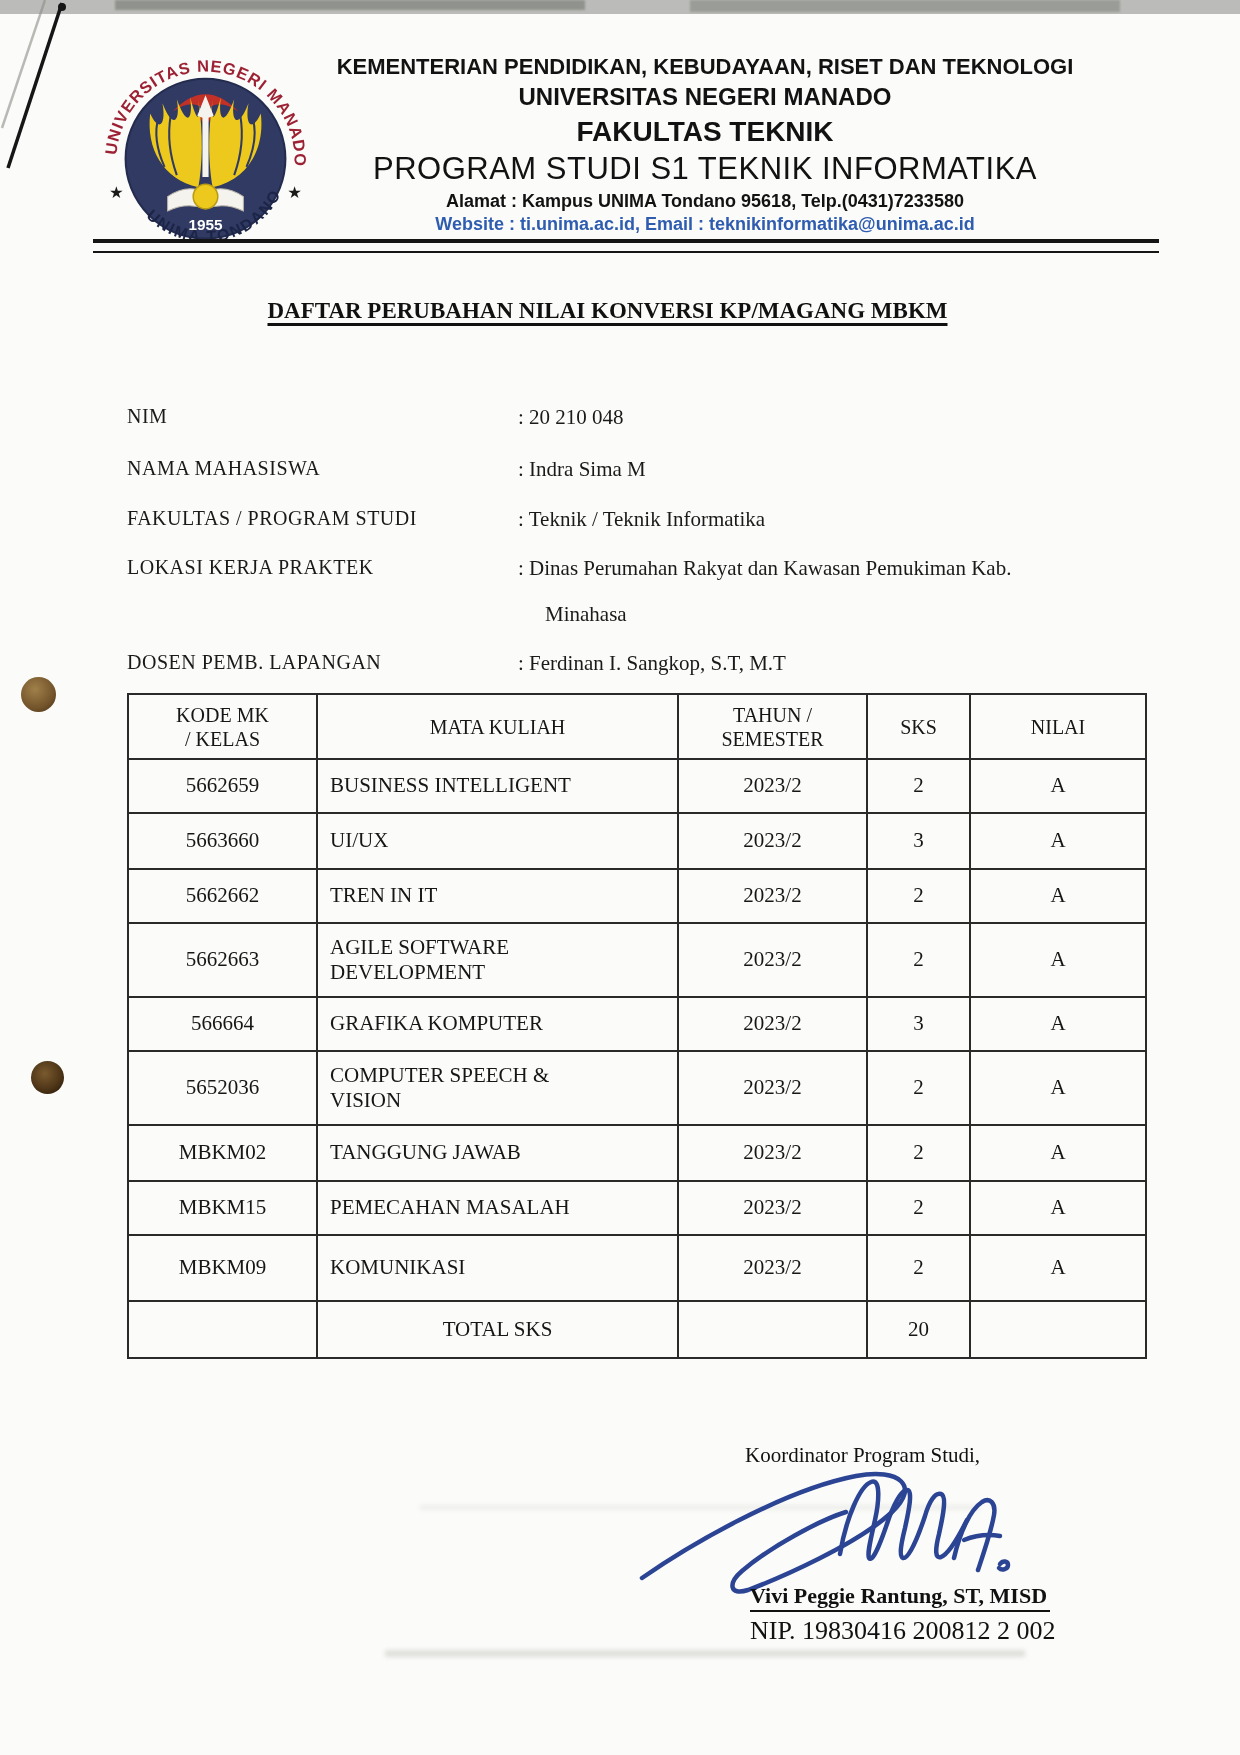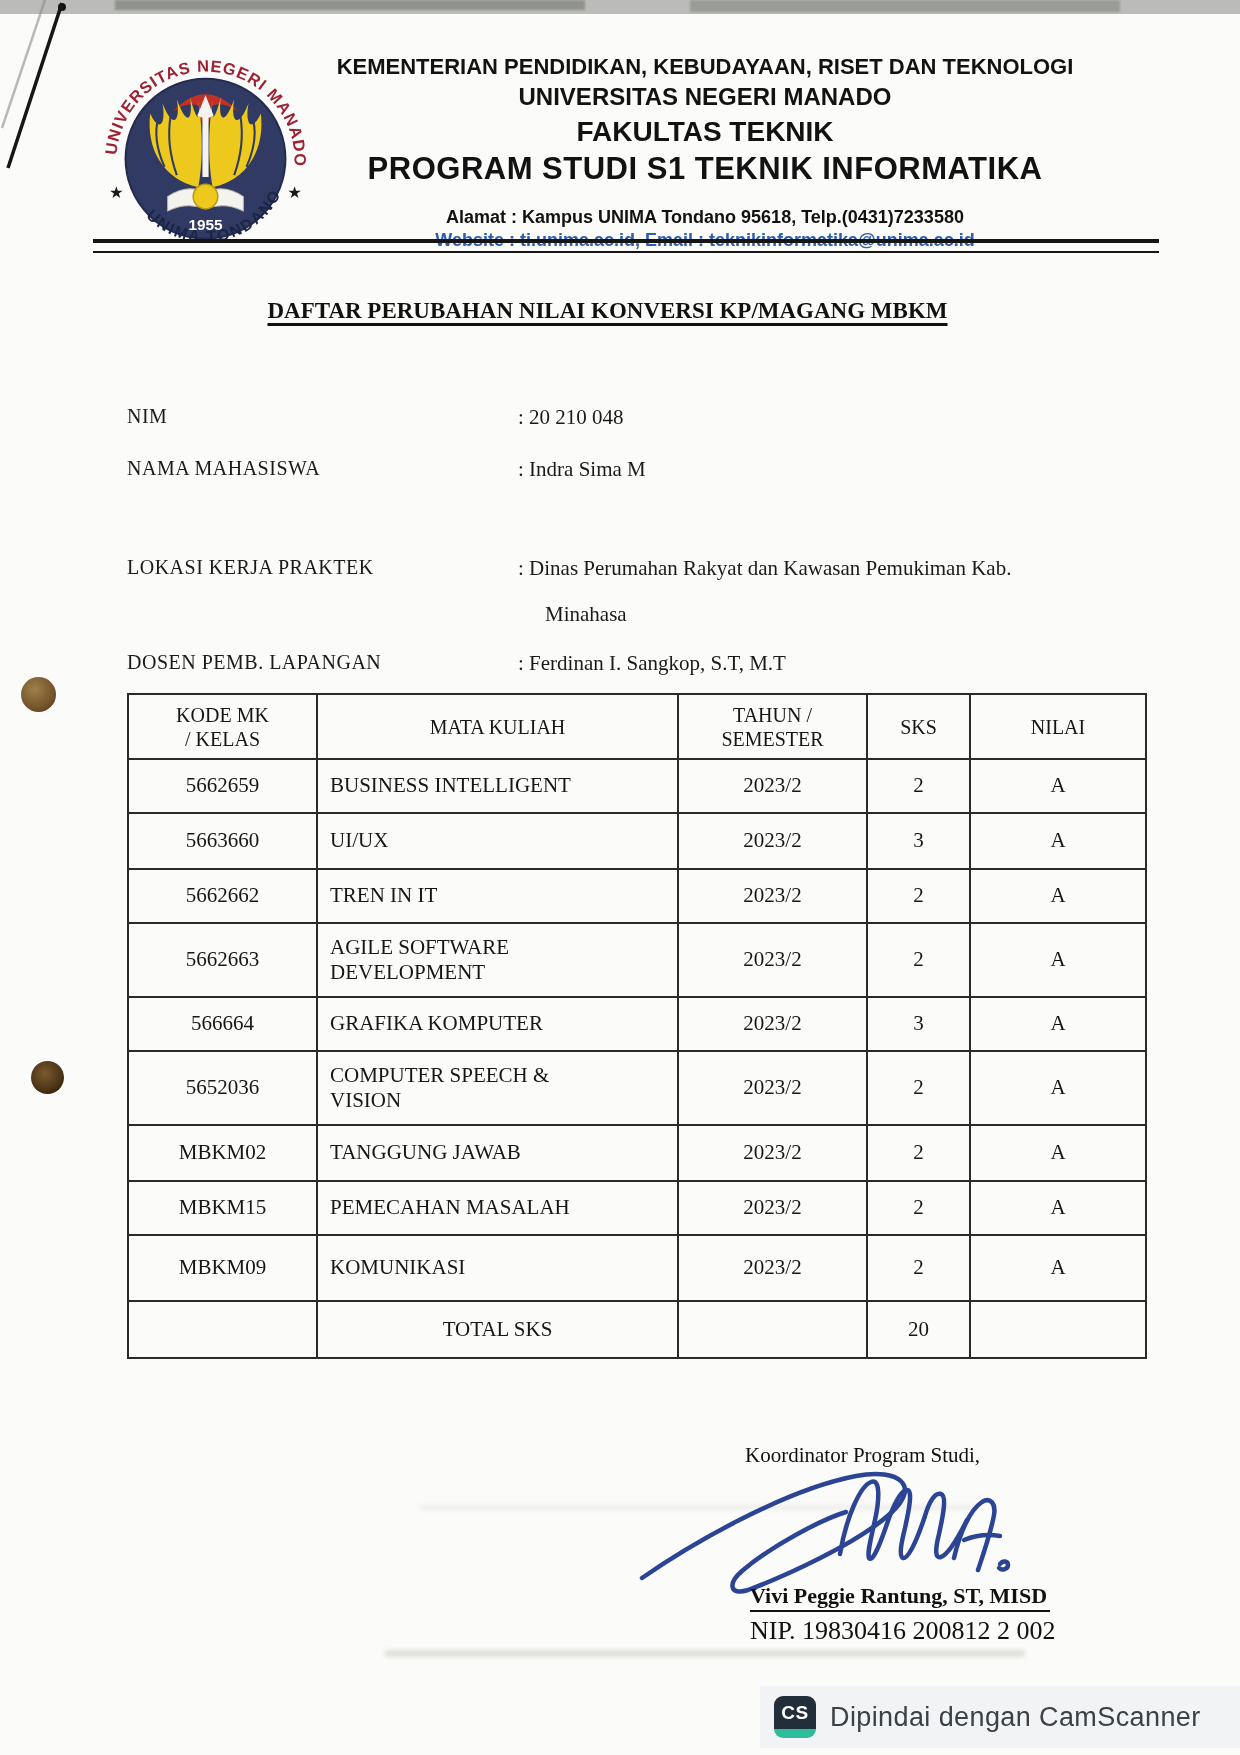--- a/index.html
+++ b/index.html
@@ -20,21 +20,21 @@
   .smudge-1{left:385px;top:1650px;width:640px;height:7px;opacity:.75;}
   .smudge-2{left:420px;top:1505px;width:560px;height:5px;opacity:.35;}
 
   
   .logo{position:absolute;left:103px;top:46px;}
   .head-text{position:absolute;left:320px;top:54px;width:770px;text-align:center;
     font-family:"Liberation Sans",sans-serif;color:#121212;}
   .head-l1{font-size:22px;font-weight:700;margin-bottom:3px;}
   .head-l2{font-size:24px;font-weight:700;margin-bottom:5px;}
   .head-l3{font-size:28px;font-weight:700;margin-bottom:3px;}
-  .head-l4{font-size:31px;font-weight:700;margin-bottom:20px;letter-spacing:.5px;}
+  .head-l4{font-size:31px;font-weight:400;margin-bottom:4px;letter-spacing:.5px;}
   .head-l5{font-size:18px;font-weight:700;margin-bottom:2px;}
   .head-l6{font-size:18px;font-weight:700;color:#2e5cb0;}
   .rule-double{position:absolute;left:93px;top:239px;width:1066px;height:8px;
     border-top:4px solid #151515;border-bottom:2px solid #151515;}
 
   
   .doc-title{position:absolute;left:0;top:298px;width:1215px;text-align:center;
     font-size:23px;font-weight:700;color:#111;
     text-decoration:underline;text-decoration-thickness:2.5px;text-underline-offset:5px;}
 
@@ -143,20 +143,24 @@
   <div class="doc-title">DAFTAR PERUBAHAN NILAI KONVERSI KP/MAGANG MBKM</div>
 
   <div class="info-row" style="top:405px;">
     <span class="info-label">NIM</span>
     <span class="info-value">: 20 210 048</span>
   </div>
   <div class="info-row" style="top:457px;">
     <span class="info-label">NAMA MAHASISWA</span>
     <span class="info-value">: Indra Sima M</span>
   </div>
+  <div class="info-row" style="top:507px;">
+    <span class="info-label">FAKULTAS / PROGRAM STUDI</span>
+    <span class="info-value">: Teknik / Teknik Informatika</span>
+  </div>
   <div class="info-row" style="top:556px;">
     <span class="info-label">LOKASI KERJA PRAKTEK</span>
     <span class="info-value">: Dinas Perumahan Rakyat dan Kawasan Pemukiman Kab.</span>
   </div>
   <div class="info-extra" style="top:602px;">Minahasa</div>
   <div class="info-row" style="top:651px;">
     <span class="info-label">DOSEN PEMB. LAPANGAN</span>
     <span class="info-value">: Ferdinan I. Sangkop, S.T, M.T</span>
   </div>
 
@@ -252,21 +256,14 @@
       <path d="M14,120 C60,88 155,32 228,18 C272,10 292,28 264,54 C230,86 152,120 120,132 C101,138 100,125 114,113 C142,89 192,62 218,54"></path>
       <path d="M212,96 C218,60 232,28 243,24 C253,20 251,44 247,62 C243,80 239,95 241,100 C245,106 255,78 261,60 C267,44 273,32 279,32 C285,32 281,52 277,70 C273,86 271,98 275,100 C281,102 291,76 297,58 C301,44 307,34 313,36 C319,38 315,58 311,76 C307,92 307,101 313,99 C321,96 331,78 339,62"></path>
       <path d="M326,100 C332,74 342,52 354,44 C362,39 368,45 366,57 C363,74 356,94 350,112"></path>
       <path d="M336,82 C346,78 360,76 372,78"></path>
       <path d="M372,106 c3,-4 8,-3 8,1 c0,4 -6,6 -9,3"></path>
     </g>
   </svg>
   <div class="sig-name">Vivi Peggie Rantung, ST, MISD</div>
   <div class="sig-nip">NIP. 19830416 200812 2 002</div>
 
-  <div class="cs-bar">
-    <div class="cs-icon">
-      <div class="cs-icon-top">CS</div>
-      <div class="cs-icon-strip"></div>
-    </div>
-    <div class="cs-text">Dipindai dengan CamScanner</div>
-  </div>
 
 </div>
 
 </body></html>

